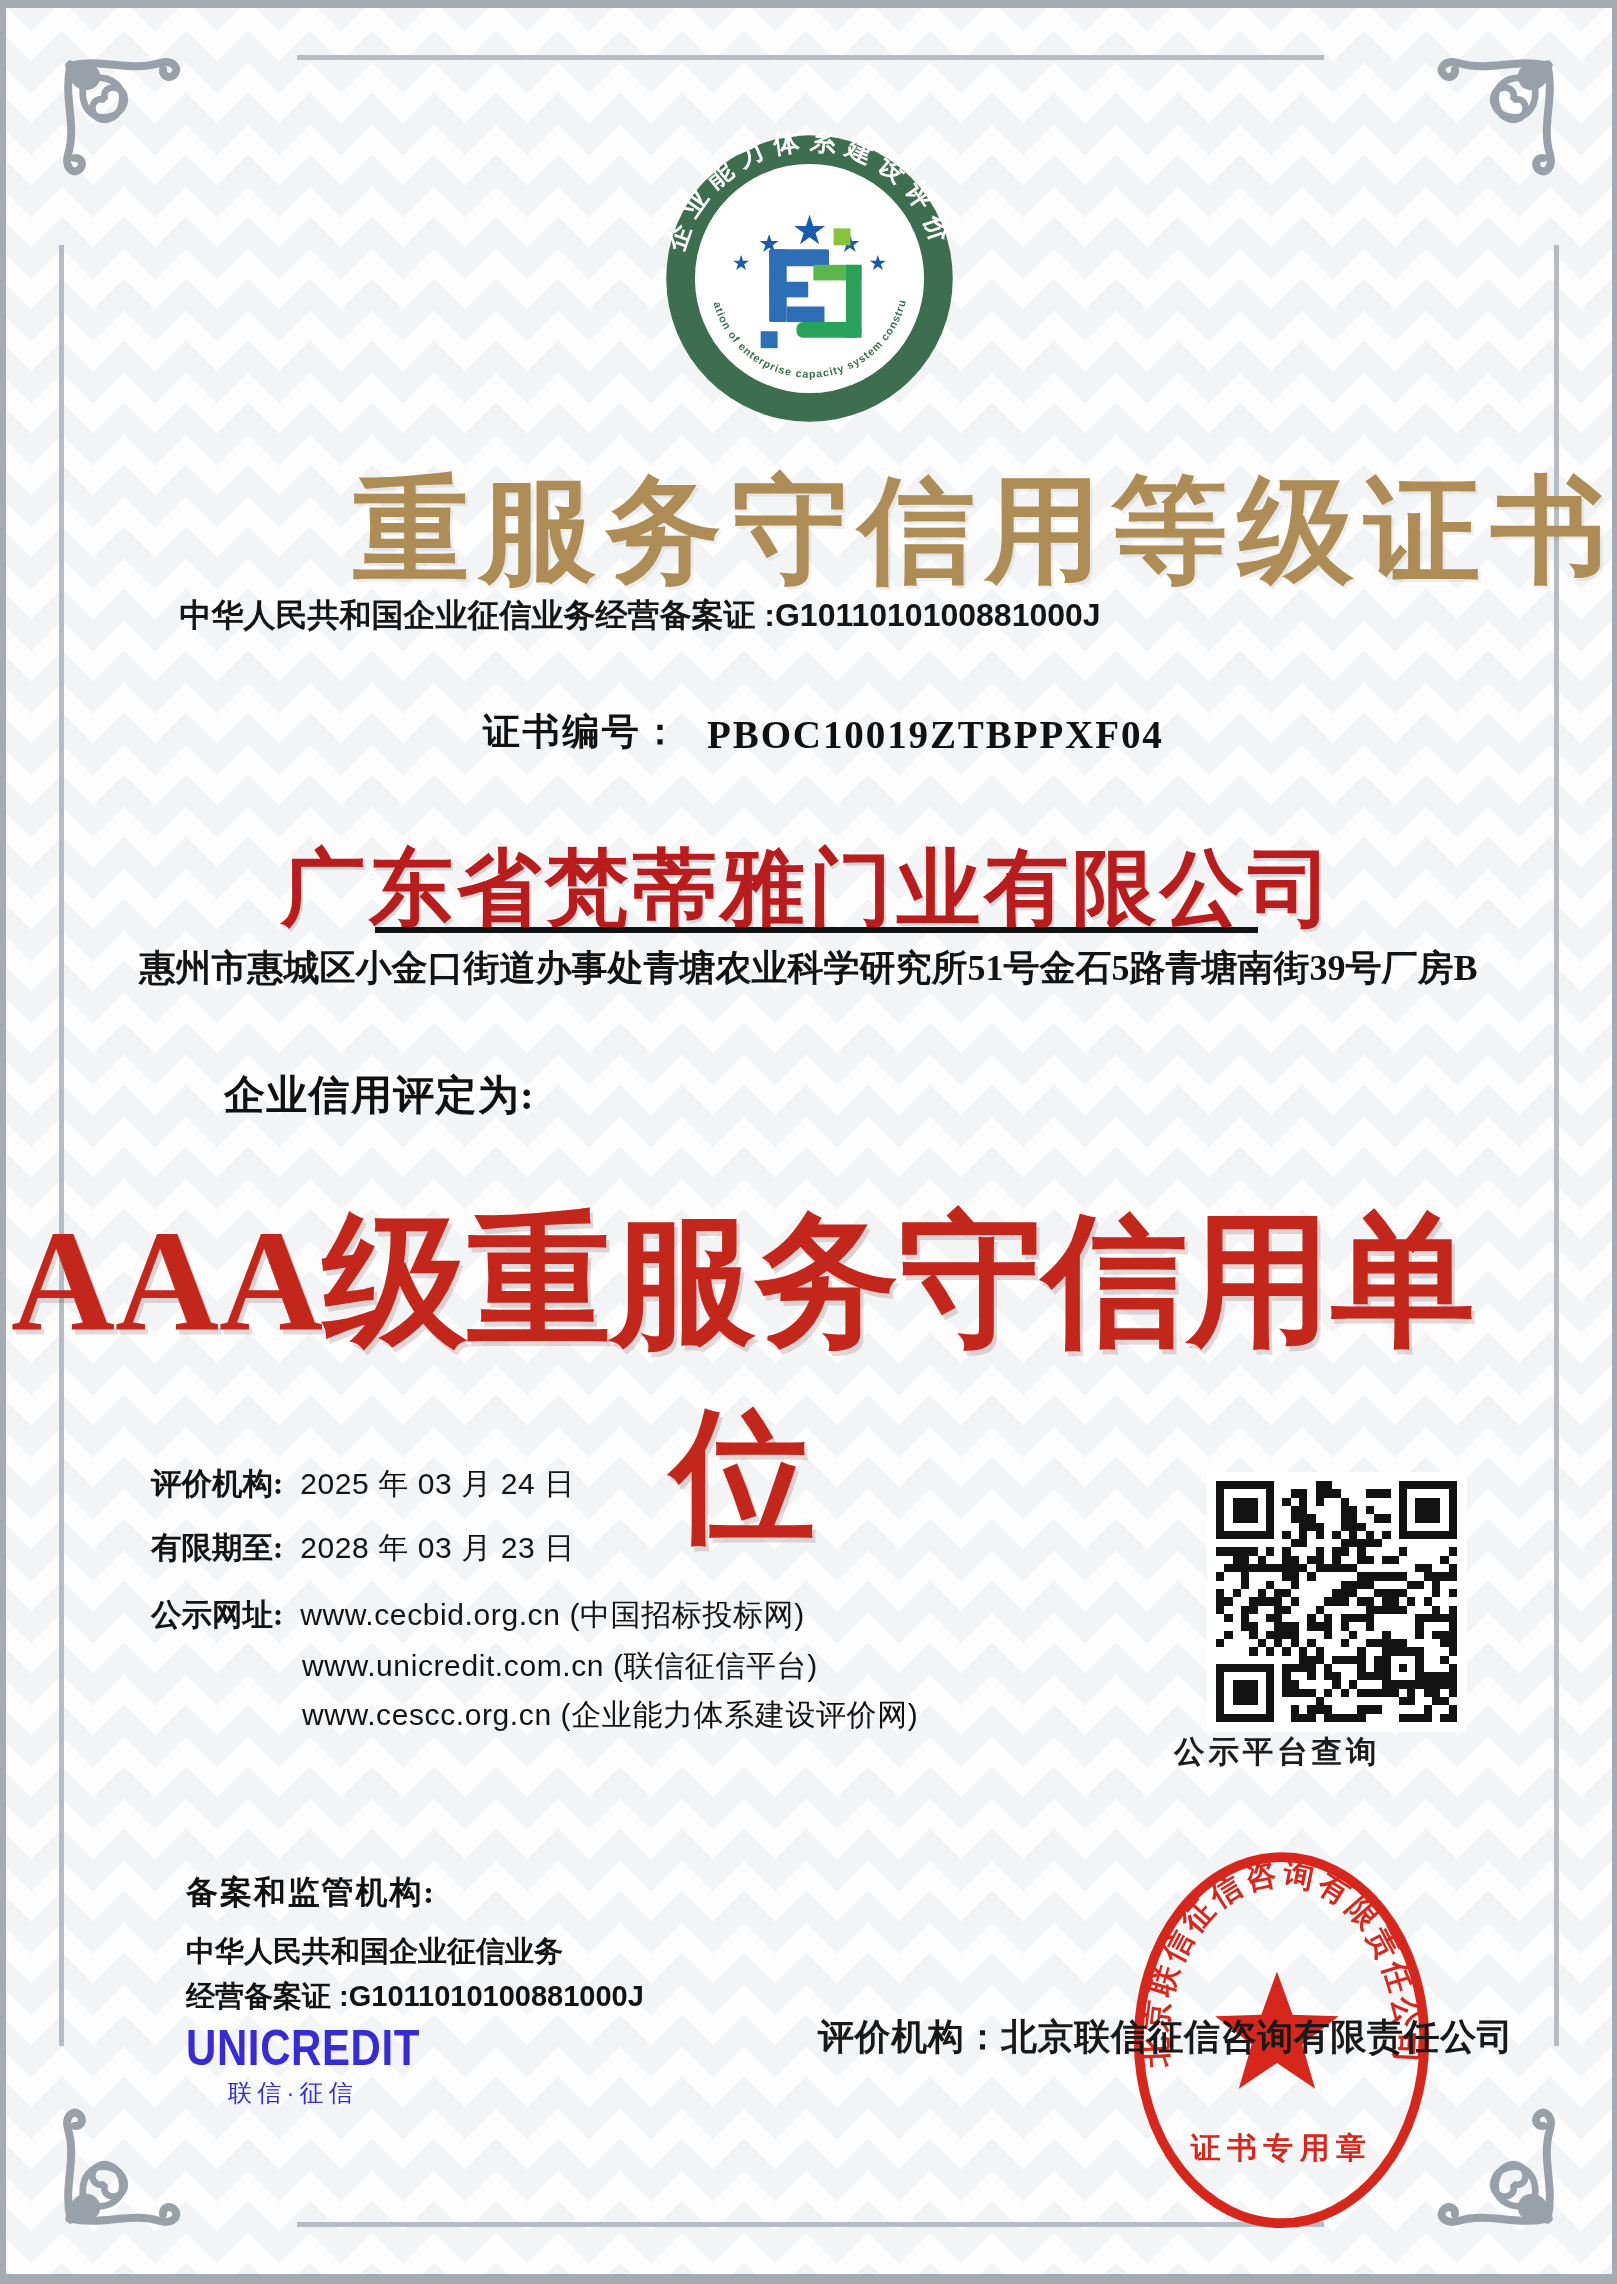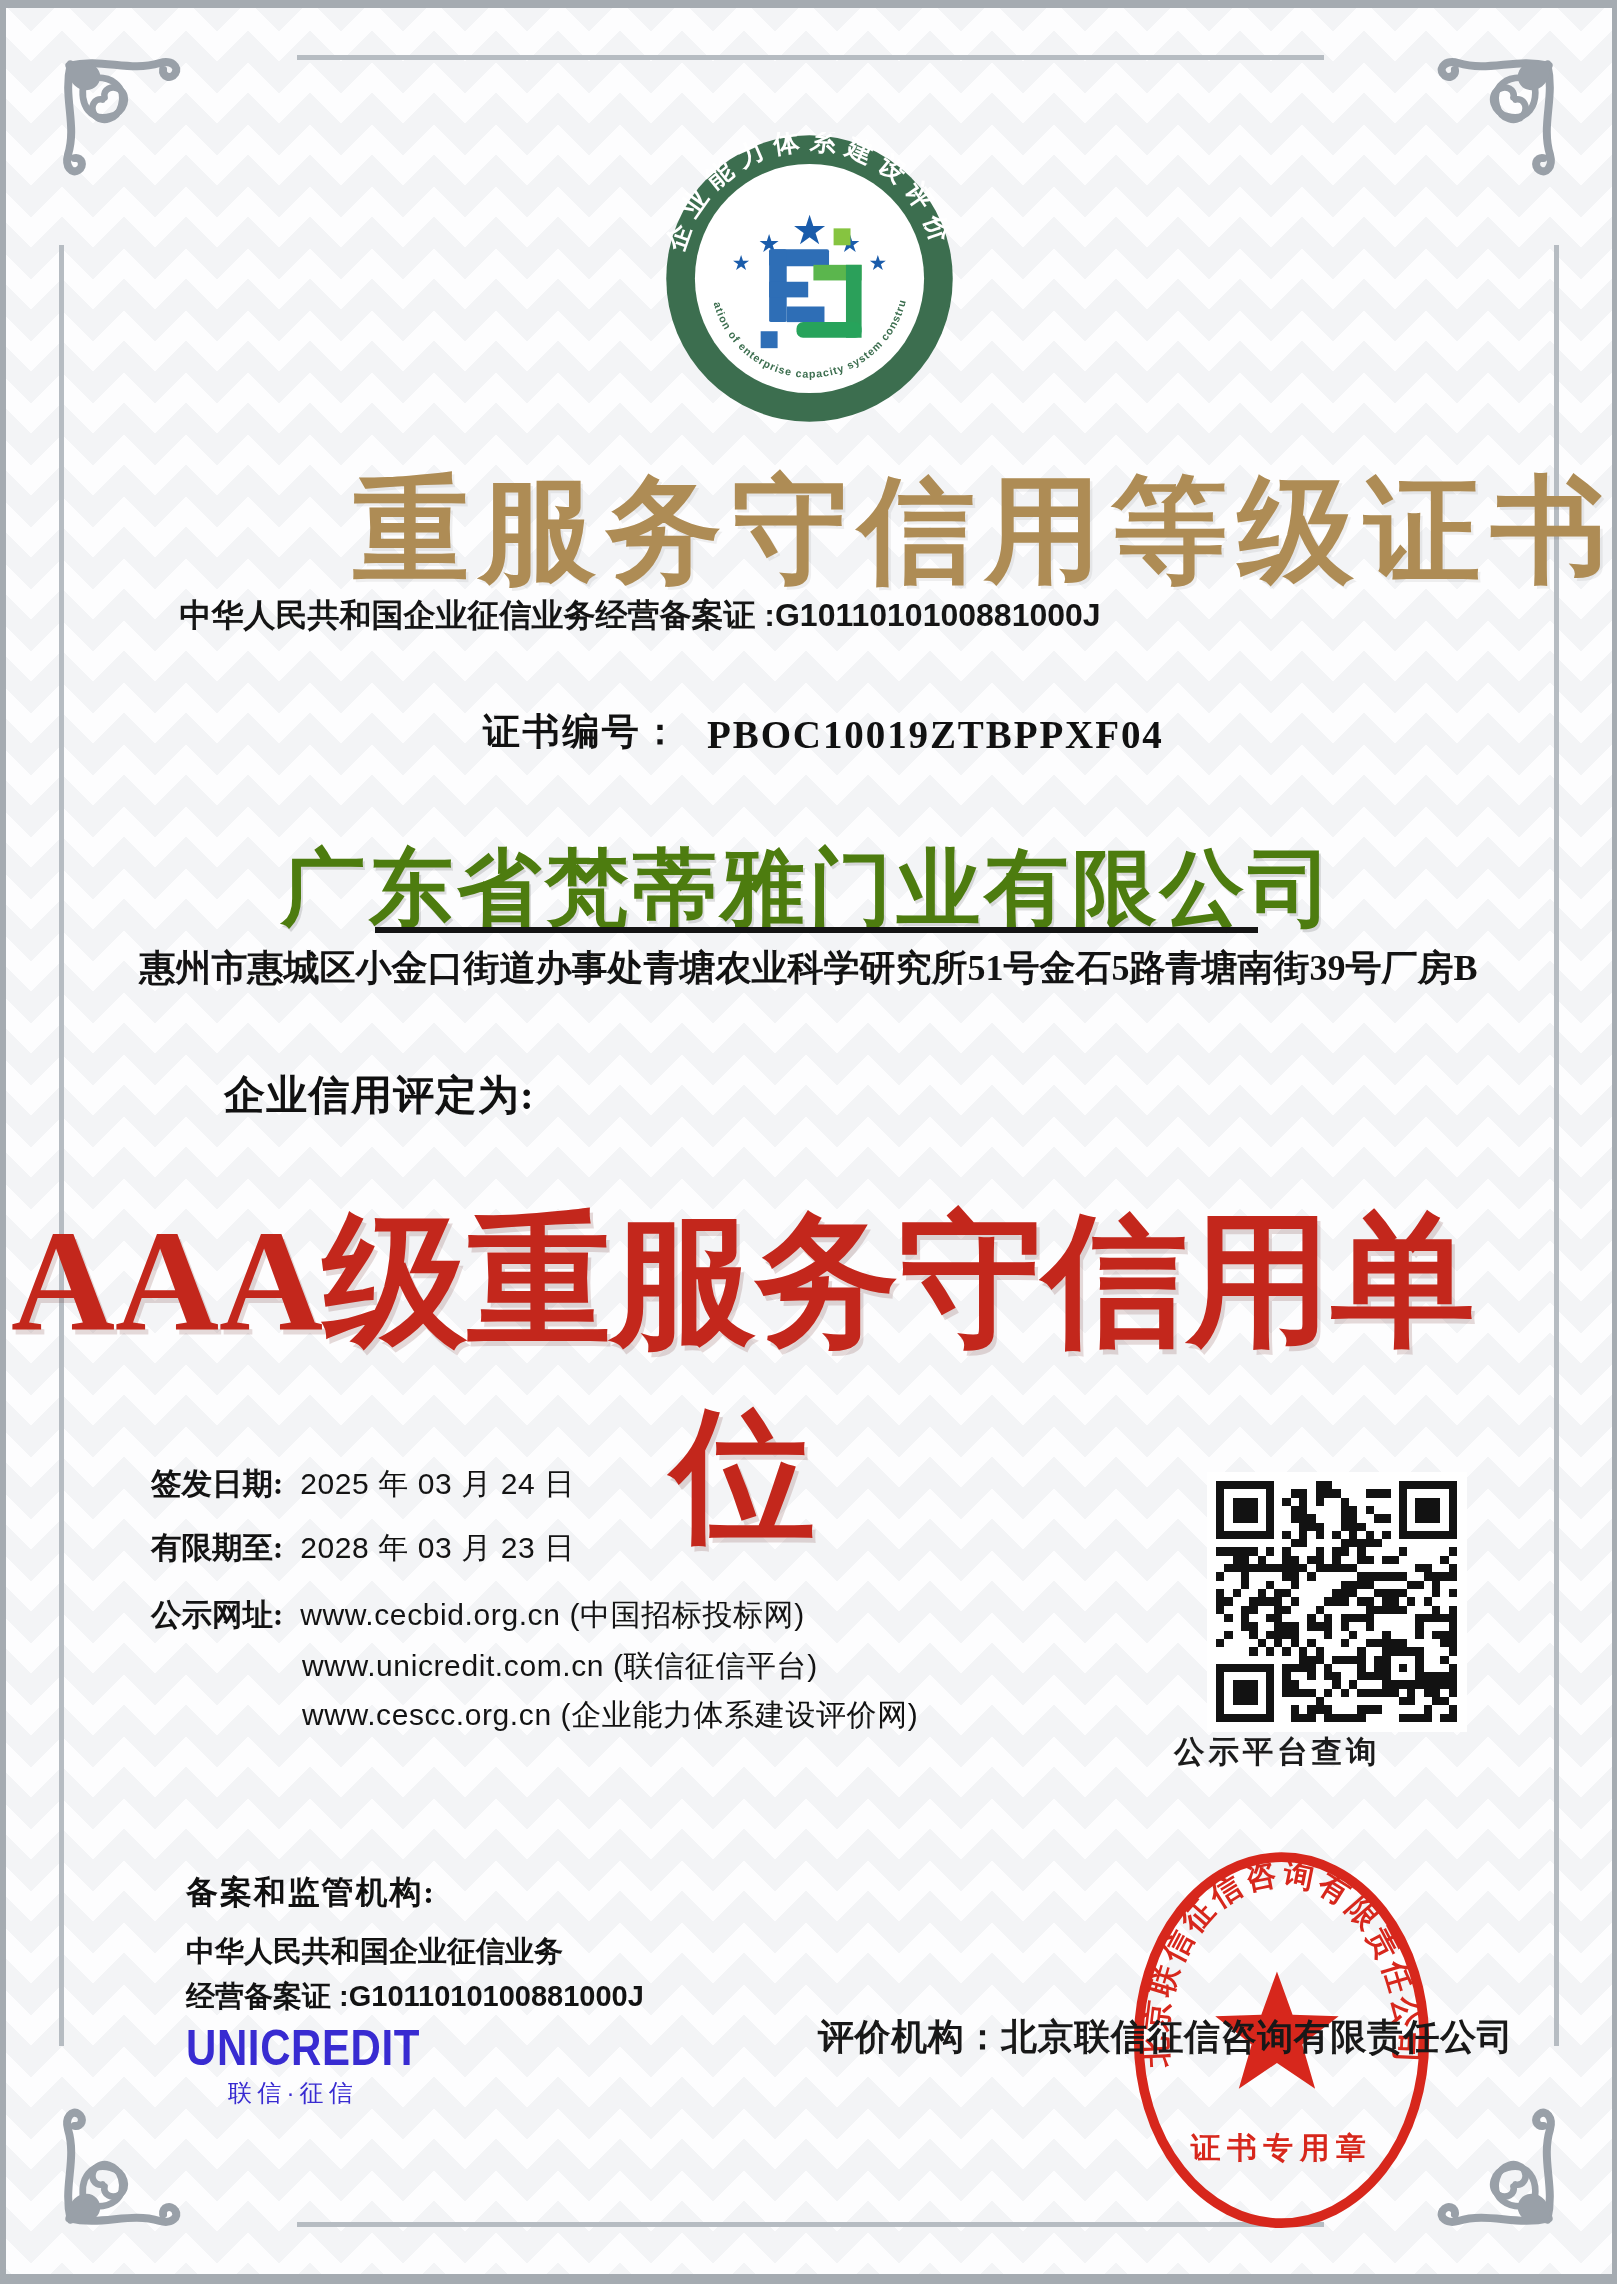--- a/index.html
+++ b/index.html
@@ -32,21 +32,21 @@
   .o-br{left:1425px;top:2096px;transform:scale(-1,-1)}
   .logo{left:663px;top:132px;width:293px;height:293px}
   .title{left:0;top:453px;width:1617px;text-align:right;font-size:116px;font-weight:900;
          letter-spacing:10.4px;color:#ae8c55;text-shadow:2.6px 3.2px 0 rgba(0,0,0,.06)}
   .reg{left:0;top:594px;width:1280px;text-align:center;font-size:32px;font-weight:700;color:#151515}
   .certline{left:483px;top:707px;display:flex;gap:26px;align-items:flex-end;
             font-family:"Liberation Serif",serif;font-weight:700;color:#111}
   .cert-label{font-size:37px;letter-spacing:2.6px}
   .cert-value{font-size:39px;letter-spacing:1.9px}
   .company{left:0;top:832px;width:1617px;text-align:center;font-family:"Liberation Serif",serif;
-           font-size:84px;font-weight:900;letter-spacing:3.9px;color:#4d7c0f;text-shadow:1.9px 2.6px 0 rgba(0,0,0,.12)}
+           font-size:84px;font-weight:900;letter-spacing:3.9px;color:#b91c1c;text-shadow:1.9px 2.6px 0 rgba(0,0,0,.12)}
   .underline{left:375px;top:927px;width:883px;height:5.8px;background:#141414}
   .address{left:0;top:944px;width:1617px;text-align:center;font-family:"Liberation Serif",serif;
            font-size:36px;font-weight:700;color:#131313}
   .rating-label{left:224px;top:1068px;font-family:"Liberation Serif",serif;font-size:41px;
                 font-weight:700;color:#111;letter-spacing:1.3px}
   .rating-value{left:0;top:1185px;width:1486px;text-align:center;font-family:"Liberation Serif",serif;
                 font-size:144px;font-weight:900;color:#c3271c;text-shadow:3.2px 4.5px 0 rgba(90,15,8,.15)}
   .row{left:151px;display:flex;gap:17px;align-items:baseline;color:#131313}
   .row .lbl{font-family:"Liberation Serif",serif;font-weight:700;font-size:30.5px}
   .row .val{font-weight:500;font-size:30px;letter-spacing:0.6px}
@@ -152,21 +152,21 @@
   </div>
 
   <div class="z company">广东省梵蒂雅门业有限公司</div>
   <div class="z underline"></div>
   <div class="z address">惠州市惠城区小金口街道办事处青塘农业科学研究所51号金石5路青塘南街39号厂房B</div>
 
   <div class="z rating-label">企业信用评定为:</div>
   <div class="z rating-value">AAA级重服务守信用单位</div>
 
   <div class="z row r-issue">
-    <span class="lbl">签发日期:</span>
+    <span class="lbl">评价机构:</span>
     <span class="val">2025 年 03 月 24 日</span>
   </div>
   <div class="z row r-expiry">
     <span class="lbl">有限期至:</span>
     <span class="val">2028 年 03 月 23 日</span>
   </div>
   <div class="z row r-url">
     <span class="lbl">公示网址:</span>
     <span class="val">www.cecbid.org.cn (中国招标投标网)</span>
   </div>

